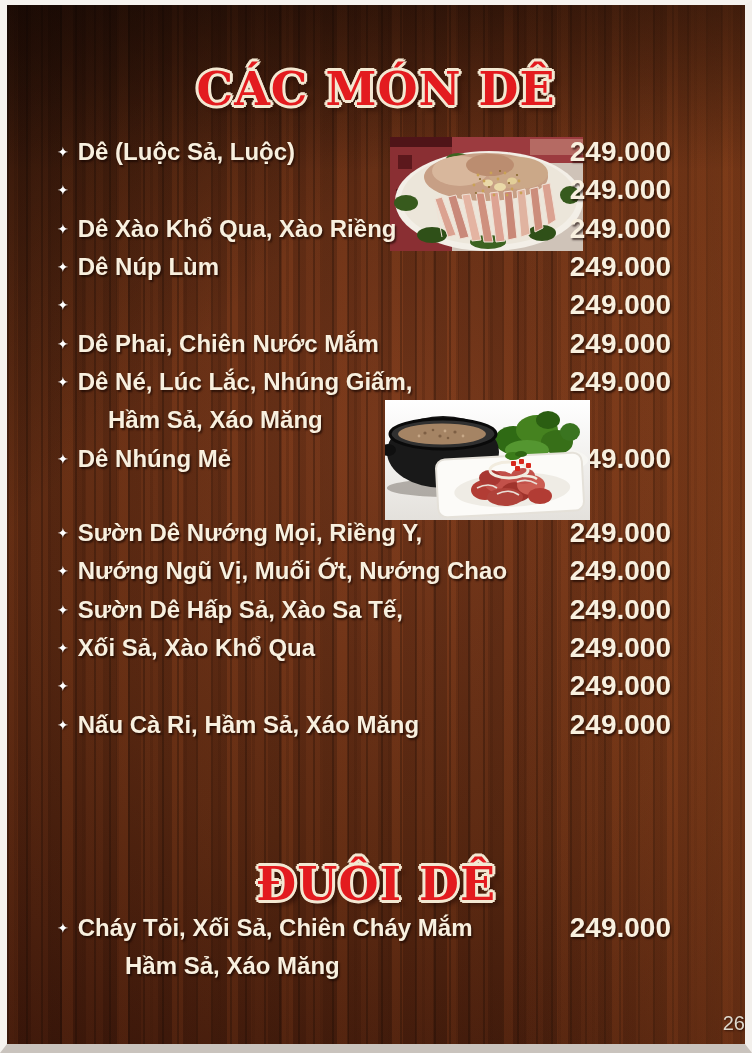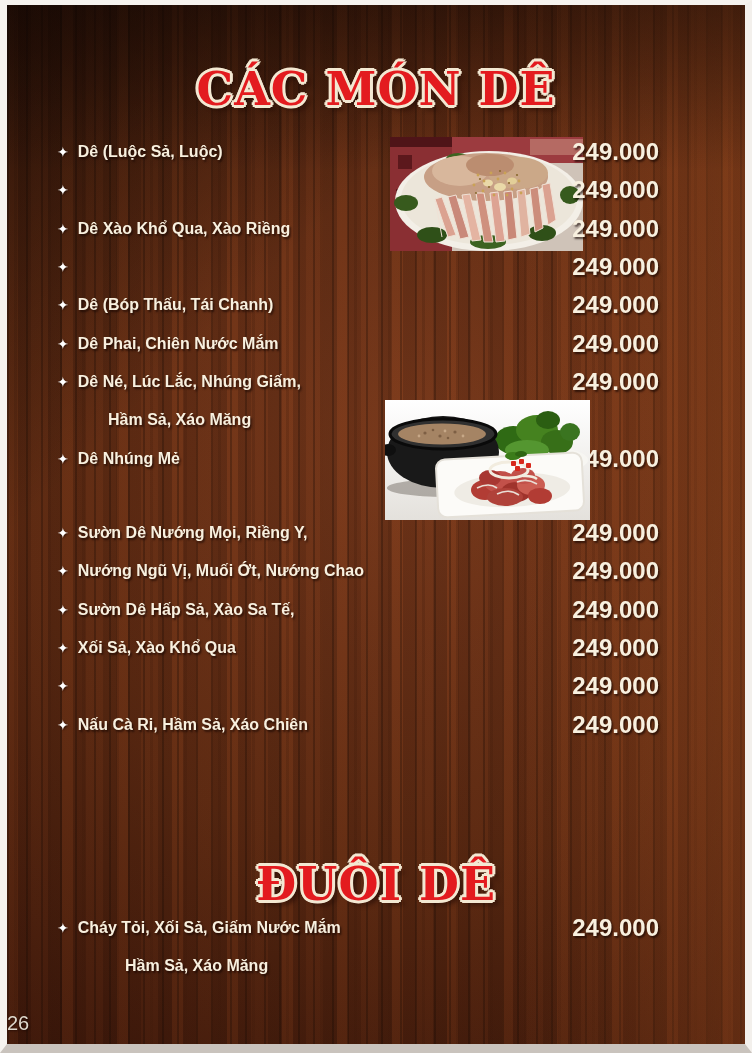--- a/index.html
+++ b/index.html
@@ -46,37 +46,37 @@
       -2px -2px 0 #f3e8d2, 2px -2px 0 #f3e8d2, -2px 2px 0 #f3e8d2, 2px 2px 0 #f3e8d2,
       5px 5px 4px rgba(30,8,4,0.55);
   }
   .menu-group{position:absolute;left:50px;right:70px;}
   .row{position:relative;height:38.3px;display:flex;align-items:center;}
   .bullet{
     font-size:14px;color:#ffffff;margin-right:9px;
     text-shadow:1px 1px 2px rgba(20,5,0,0.6);flex:0 0 auto;
   }
   .item-name{
-    font-weight:bold;font-size:16px;
+    font-weight:bold;font-size:24px;
     color:var(--menu-text,#f8f0df);
     text-shadow:1.5px 1.5px 2px rgba(20,5,0,0.65);
     white-space:nowrap;
   }
   .row.indent .item-name{padding-left:51px;}
   .g-duoi .row.indent .item-name{padding-left:68px;}
   .price{
-    position:absolute;right:16px;top:50%;transform:translateY(-50%);
-    font-weight:bold;font-size:24px;
+    position:absolute;right:4px;top:50%;transform:translateY(-50%);
+    font-weight:bold;font-size:28px;
     color:var(--menu-text,#f8f0df);
     text-shadow:1.5px 1.5px 2px rgba(20,5,0,0.65);
   }
   .photo{position:absolute;line-height:0;}
   .page-number{
     position:absolute;left:0;right:0;top:1007px;
-    text-align:left;font-size:20px;color:#ded8cc;
+    text-align:right;font-size:20px;color:#ded8cc;
     text-shadow:1px 1px 2px rgba(20,5,0,0.6);
   }
 </style>
 </head>
 <body>
 
 <div class="page">
 
   <div class="section-title" style="top:57px">CÁC MÓN DÊ</div>
 
@@ -153,25 +153,25 @@
         <span class="bullet">✦</span>
         <span class="price">249.000</span>
       </div>
       <div class="row">
         <span class="bullet">✦</span>
         <span class="item-name">Dê Xào Khổ Qua, Xào Riềng</span>
         <span class="price">249.000</span>
       </div>
       <div class="row">
         <span class="bullet">✦</span>
-        <span class="price">249.000</span>
-      </div>
-      <div class="row">
-        <span class="bullet">✦</span>
-        <span class="item-name">Dê (Bóp Thấu, Tái Chanh)</span>
+        <span class="item-name">Dê Núp Lùm</span>
+        <span class="price">249.000</span>
+      </div>
+      <div class="row">
+        <span class="bullet">✦</span>
         <span class="price">249.000</span>
       </div>
       <div class="row">
         <span class="bullet">✦</span>
         <span class="item-name">Dê Phai, Chiên Nước Mắm</span>
         <span class="price">249.000</span>
       </div>
       <div class="row">
         <span class="bullet">✦</span>
         <span class="item-name">Dê Né, Lúc Lắc, Nhúng Giấm,</span>
@@ -270,31 +270,31 @@
         <span class="bullet">✦</span>
         <span class="item-name">Xối Sả, Xào Khổ Qua</span>
         <span class="price">249.000</span>
       </div>
       <div class="row">
         <span class="bullet">✦</span>
         <span class="price">249.000</span>
       </div>
       <div class="row">
         <span class="bullet">✦</span>
-        <span class="item-name">Nấu Cà Ri, Hầm Sả, Xáo Chiên</span>
+        <span class="item-name">Nấu Cà Ri, Hầm Sả, Xáo Măng</span>
         <span class="price">249.000</span>
       </div>
     </div>
 
   <div class="section-title" style="top:852px">ĐUÔI DÊ</div>
 
   <div class="menu-group g-duoi" style="top:904px">
       <div class="row">
         <span class="bullet">✦</span>
-        <span class="item-name">Cháy Tỏi, Xối Sả, Giấm Nước Mắm</span>
+        <span class="item-name">Cháy Tỏi, Xối Sả, Chiên Cháy Mắm</span>
         <span class="price">249.000</span>
       </div>
       <div class="row indent">
         <span class="item-name">Hầm Sả, Xáo Măng</span>
       </div>
     </div>
 
   <div class="page-number">26</div>
 
 </div>

